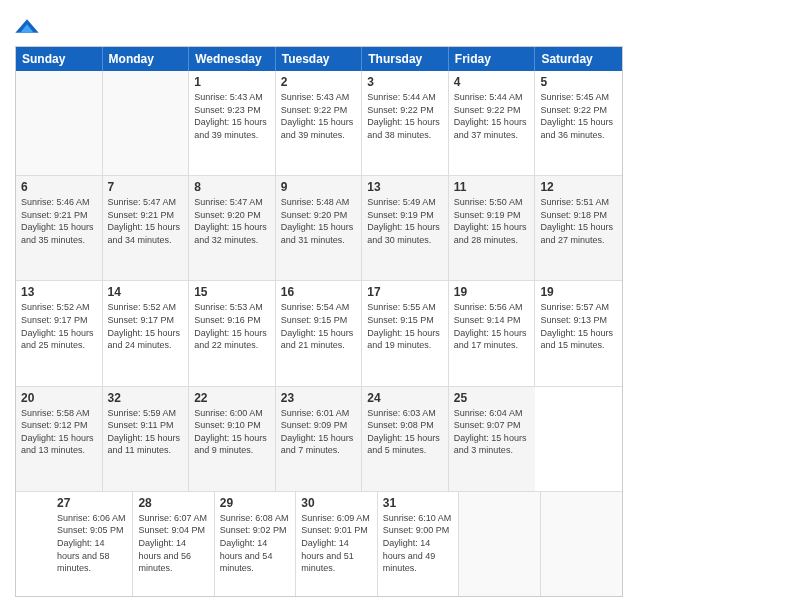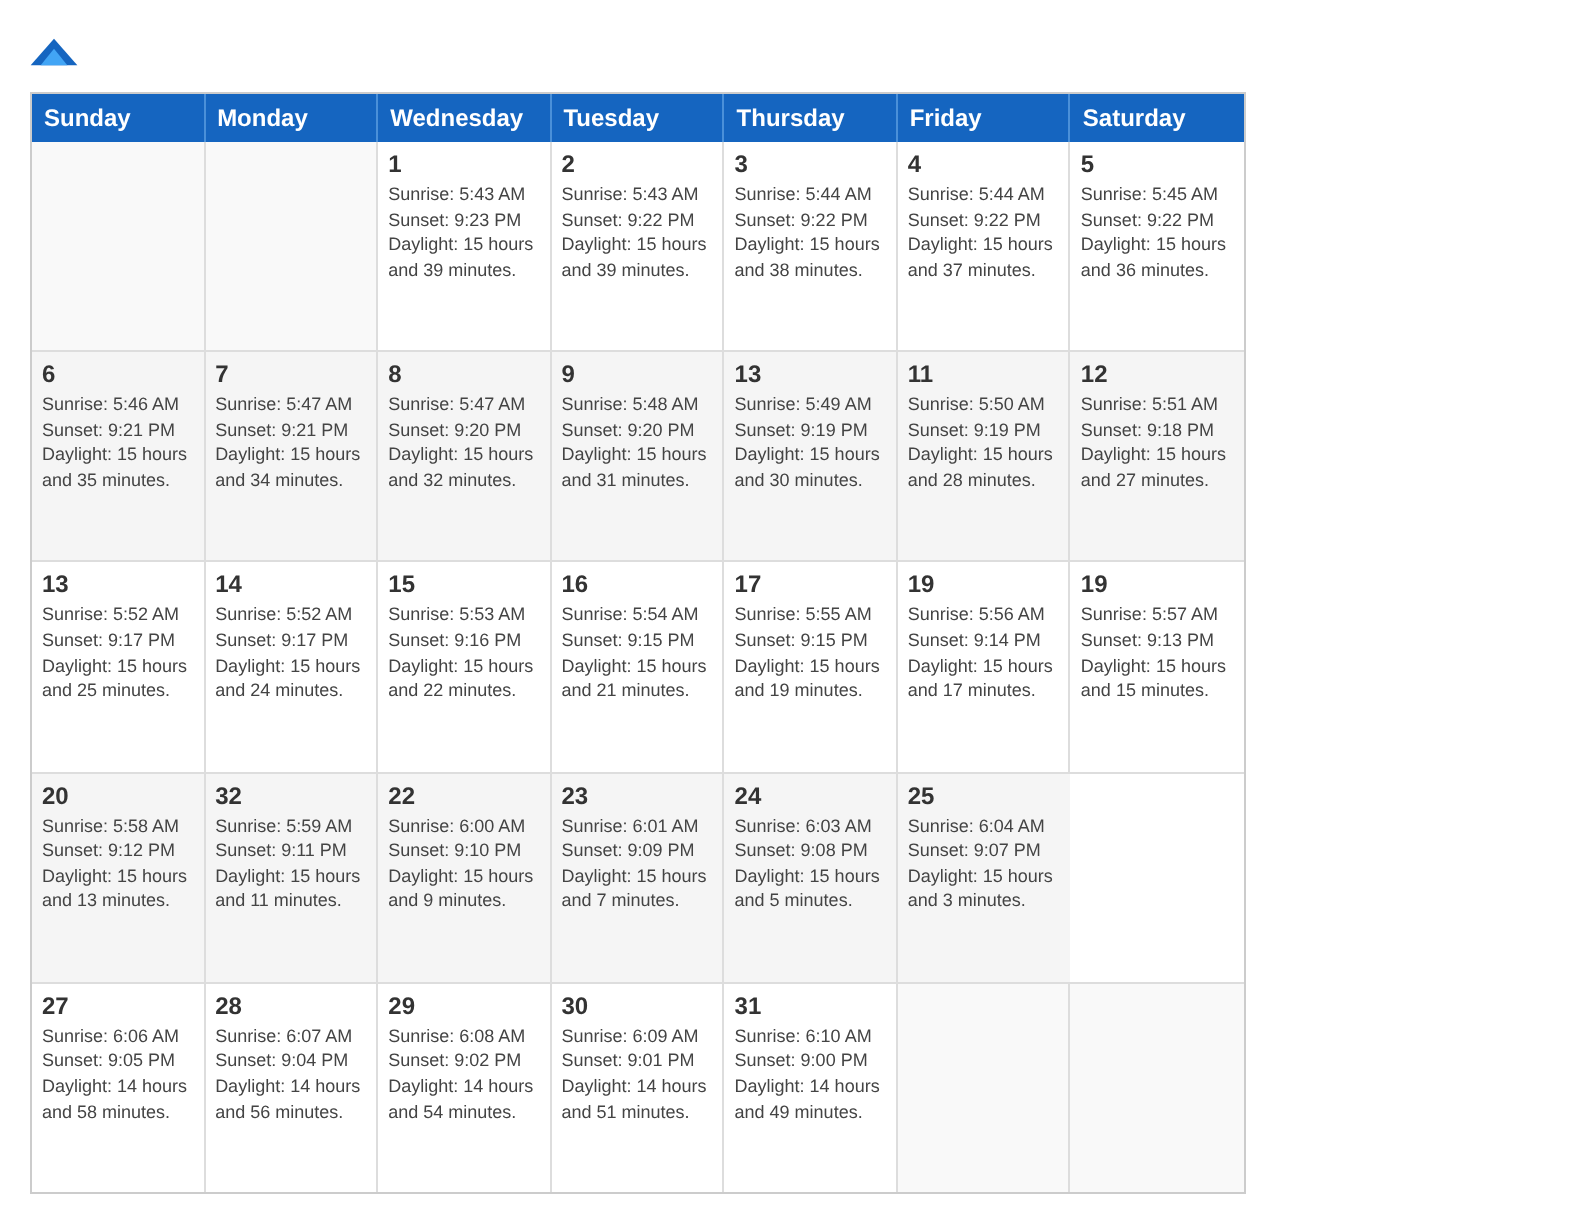--- a/index.html
+++ b/index.html
@@ -72,20 +72,21 @@
       flex: 1;
     }
     .cal-row {
       display: grid;
       grid-template-columns: repeat(7, 1fr);
       flex: 1;
       border-bottom: 1px solid #ddd;
     }
     .cal-row:last-child {
       border-bottom: none;
+      margin-left: 36px;
     }
     .cal-cell {
       border-right: 1px solid #ddd;
       padding: 4px 5px;
       font-size: 9.5px;
       color: #333;
       background: #fff;
       vertical-align: top;
       min-height: 70px;
     }

